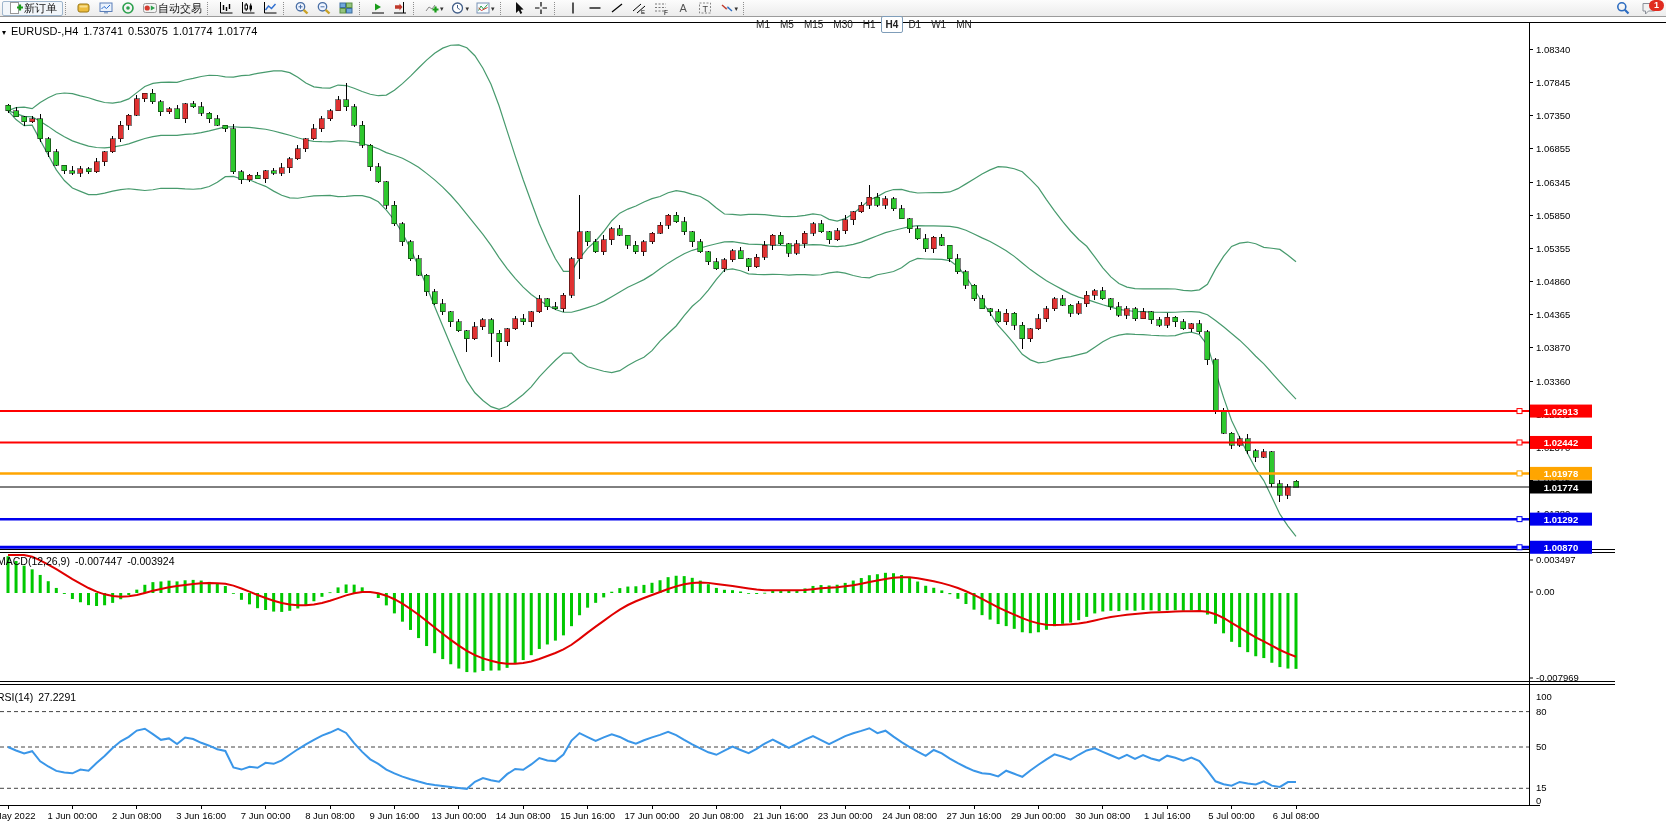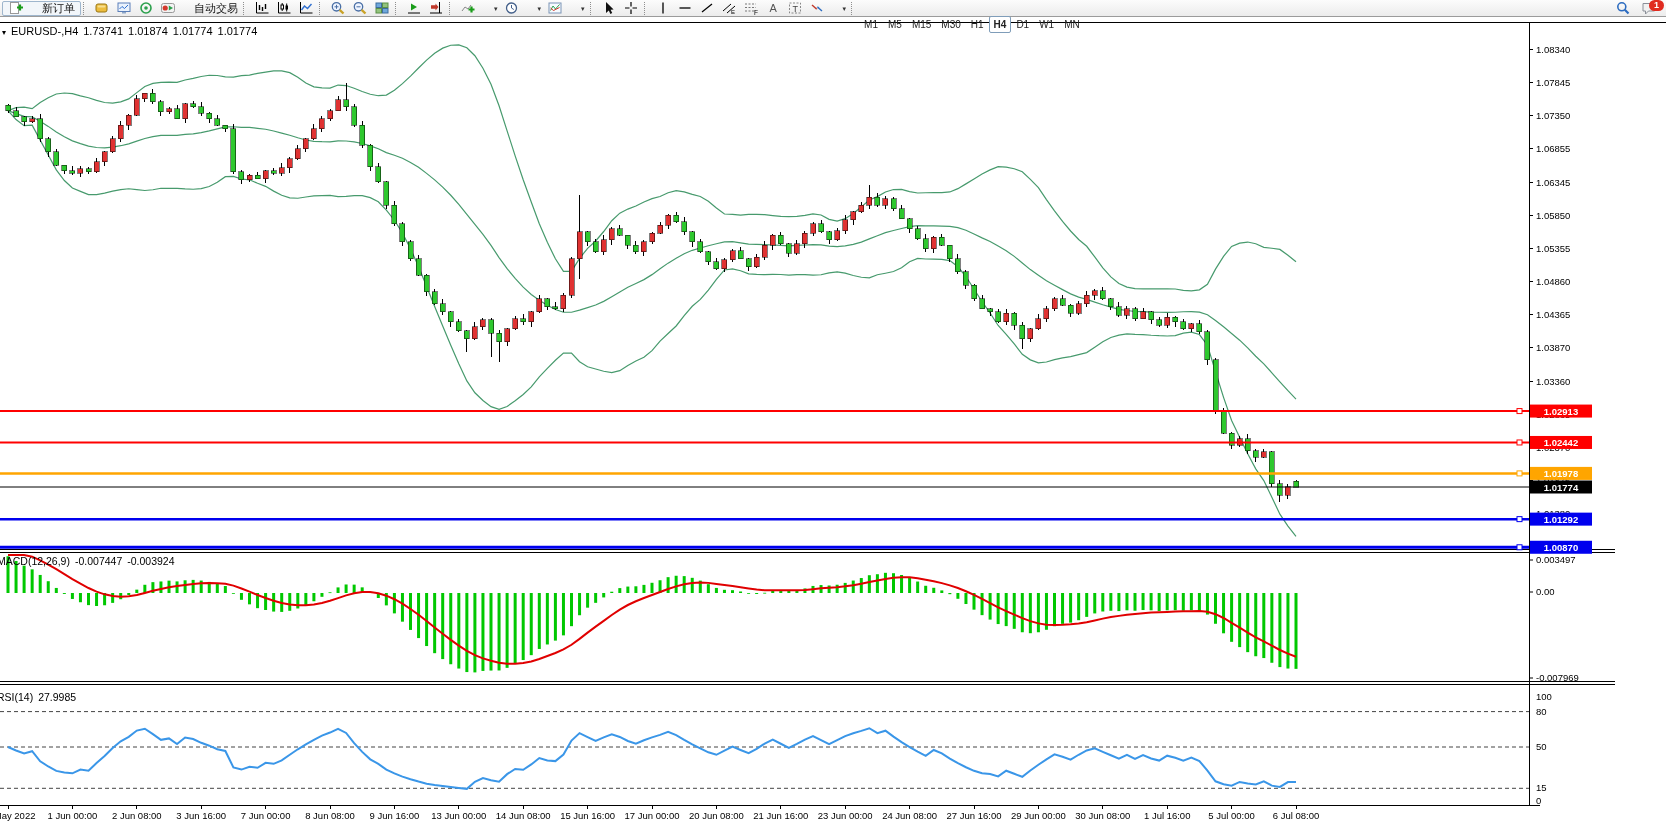--- a/index.html
+++ b/index.html
@@ -3,21 +3,21 @@
 <meta charset="utf-8">
 <style>
   html,body{margin:0;padding:0;background:#fff;width:1666px;height:828px;overflow:hidden;
     font-family:"Liberation Sans",sans-serif;position:relative;}
   svg text{font-family:"Liberation Sans",sans-serif;}
   .toolbar{position:absolute;left:0;top:0;width:1666px;height:17px;z-index:6;
     background:linear-gradient(#fcfcfc,#ececec);border-bottom:1px solid #9b9b9b;
     display:flex;align-items:center;padding:0 2px;box-sizing:border-box;}
   .grip{width:4px;height:13px;border-left:1px dotted #8f8f8f;margin:0 3px 0 2px;}
   .tbtn{height:15px;min-width:20px;display:flex;align-items:center;justify-content:center;
-    gap:18px;padding:0 2px;box-sizing:border-box;border:1px solid transparent;border-radius:2px;
+    gap:0;padding:0 2px;box-sizing:border-box;border:1px solid transparent;border-radius:2px;
     font-size:11px;color:#111;cursor:default;white-space:nowrap;}
   .tbtn.framed{border:1px solid #9fb6cd;background:#f2f6fa;padding:0 5px;}
   .caret{font-size:7px;color:#333;line-height:1;}
   .ic{width:16px;height:14px;display:block;}
   .tf{font-size:10px;color:#222;padding:0 4px;height:15px;display:flex;align-items:center;
     border:1px solid transparent;border-radius:2px;margin-top:32px;}
   .tf.active{border:1px solid #7f9db9;background:#fff;font-weight:bold;}
   .right-tools{margin-left:auto;display:flex;align-items:center;gap:4px;padding-right:4px;}
   .chatwrap{position:relative;}
   .badge{position:absolute;top:-2px;right:-5px;background:#e02b20;color:#fff;font-size:9px;
@@ -881,22 +881,22 @@
       <rect x="1530" y="480.5" width="62" height="13" fill="#000000"></rect>
       <text x="1561" y="490.5" font-size="9.5" font-weight="bold" fill="#fff" text-anchor="middle">1.01774</text>
       <rect x="1530" y="512.6333333333337" width="62" height="13" fill="#0000ee"></rect>
       <text x="1561" y="522.6333333333337" font-size="9.5" font-weight="bold" fill="#fff" text-anchor="middle">1.01292</text>
       <rect x="1530" y="540.7666666666678" width="62" height="13" fill="#0000ee"></rect>
       <text x="1561" y="550.7666666666678" font-size="9.5" font-weight="bold" fill="#fff" text-anchor="middle">1.00870</text>
     </g>
   </svg>
 
 <div class="overlay" style="left:2px;top:25px">
-  <span class="sp" style="font-size:8px">▾</span><span class="sp">EURUSD-,H4</span><span class="sp">1.73741</span><span class="sp">1.01874</span><span class="sp">1.01774</span><span class="sp">1.01774</span>
+  <span class="sp" style="font-size:8px">▾</span><span class="sp">EURUSD-,H4</span><span class="sp">1.73741</span><span class="sp">0.53075</span><span class="sp">1.01774</span><span class="sp">1.01774</span>
 </div>
 
 <div class="overlay ind-label" style="left:-3px;top:555px">
   <span class="sp">MACD(12,26,9)</span><span class="sp">-0.007447</span><span class="sp">-0.003924</span>
 </div>
 
 <div class="overlay ind-label" style="left:-3px;top:691px">
-  <span class="sp">RSI(14)</span><span class="sp">27.9985</span>
+  <span class="sp">RSI(14)</span><span class="sp">27.2291</span>
 </div>
 
 </body></html>

